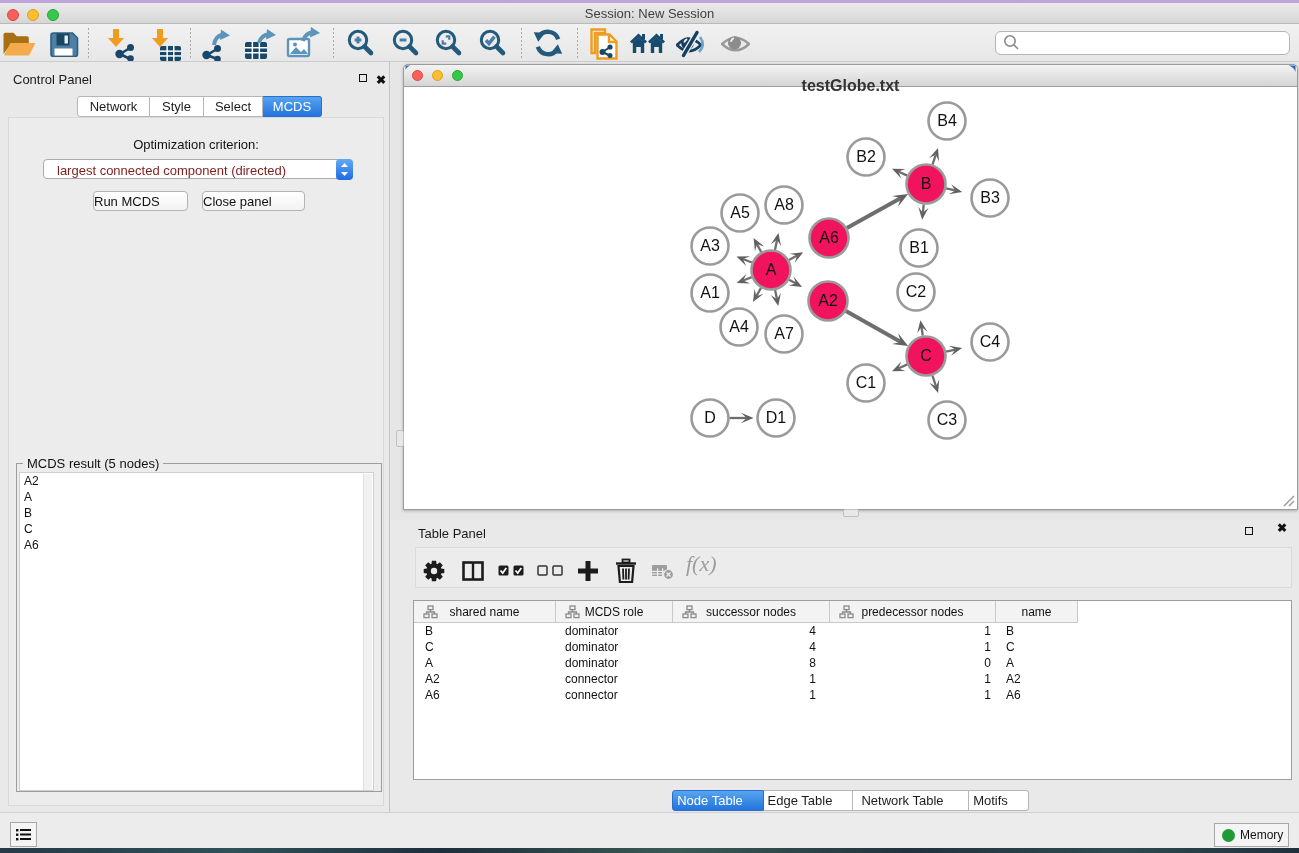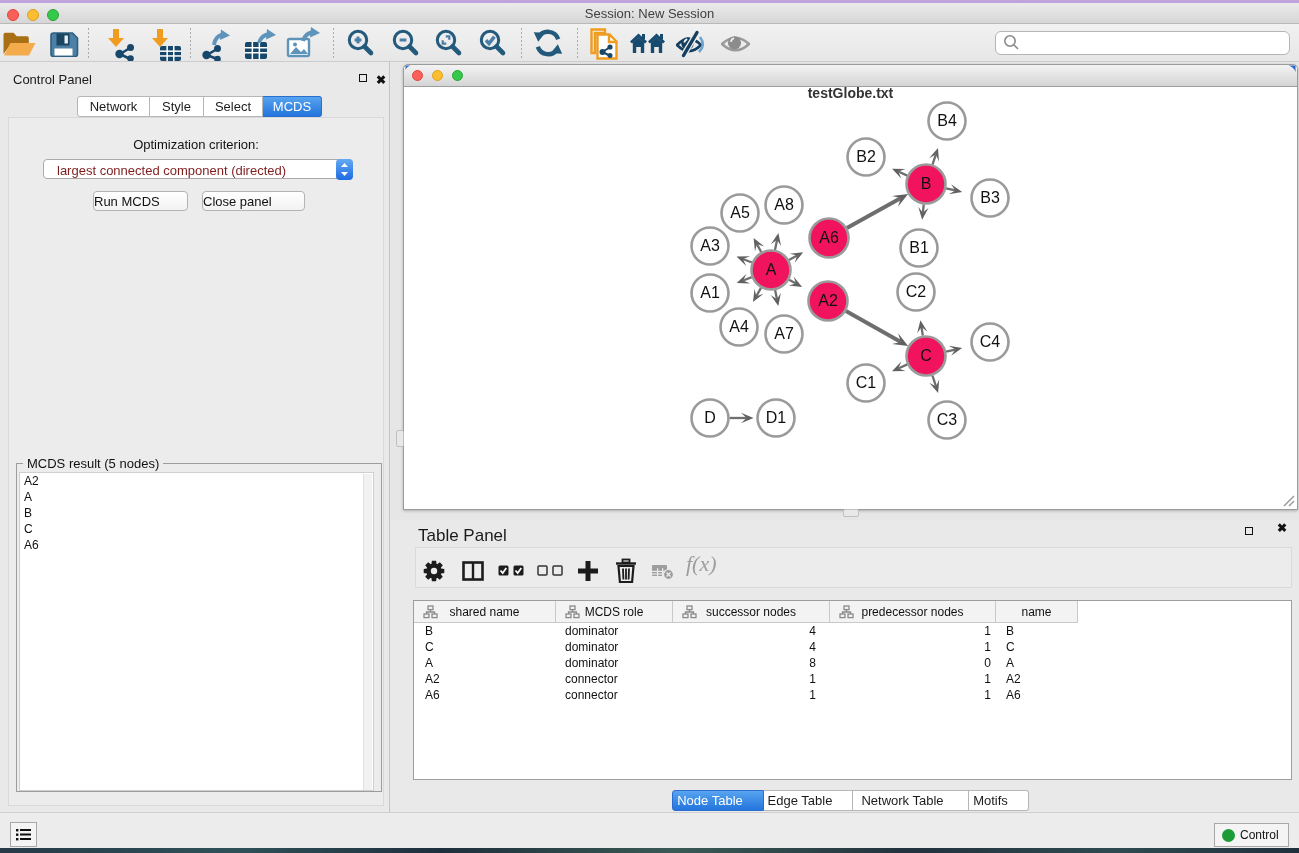--- a/index.html
+++ b/index.html
@@ -38,26 +38,26 @@
 #groupbox { position:absolute; left:7px; top:345px; width:366px; height:329px; border:1px solid #9d9d9d; }
 #groupbox .gtitle { position:absolute; left:6px; top:-8px; background:#ececec; padding:0 4px; font-size:13px; color:#111; }
 #mcdslist { position:absolute; left:2px; top:8px; width:355px; height:319px; background:#fff; border:1px solid #cfcfcf; font-size:12px; color:#111; }
 #mcdslist .sb { position:absolute; right:1px; top:1px; width:9px; height:316px; background:#f1f1f1; border-left:1px solid #e0e0e0; }
 #mcdslist div.it { height:16px; line-height:16px; padding-left:4px; }
 
 
 #desktop { left:391px; top:62px; width:908px; height:750px; background:#e6e6e6; }
 #netwin { left:403px; top:64px; width:895px; height:446px; background:#fff; border:1px solid #9b9b9b; border-radius:5px 5px 0 0; box-shadow:0 1px 3px rgba(0,0,0,0.25); }
 #netwin .tbar { position:absolute; left:0; top:0; width:100%; height:22px; background:linear-gradient(#f3f3f3,#d5d5d5); border-bottom:1px solid #9e9e9e; border-radius:5px 5px 0 0; }
-#netwin .tbar .title { position:absolute; left:0; right:0; top:20px; text-align:center; font-size:14px; font-weight:bold; color:#333; }
+#netwin .tbar .title { position:absolute; left:0; right:0; top:12px; text-align:center; font-size:16px; font-weight:bold; color:#333; }
 #netwin .tl { top:5px; width:11px; height:11px; }
 
 
 #tpanel { left:391px; top:520px; width:908px; height:292px; background:#e9e9e9; }
-#tpanel .hdr { position:absolute; left:27px; top:6px; font-size:17px; color:#1a1a1a; }
+#tpanel .hdr { position:absolute; left:27px; top:6px; font-size:13px; color:#1a1a1a; }
 #ttoolbar { position:absolute; left:24px; top:27px; width:877px; height:41px; background:#ececec; border:1px solid #dadada; }
 #ttable { position:absolute; left:22px; top:80px; width:879px; height:180px; background:#fff; border:1px solid #9e9e9e; font-size:12px; color:#111; }
 #thead { position:absolute; left:0; top:0; height:22px; background:#f3f3f3; border-bottom:1px solid #c9c9c9; }
 #thead .col { position:absolute; top:0; height:22px; border-right:1px solid #c9c9c9; }
 #thead .col span { position:absolute; left:0; right:0; top:4px; text-align:center; }
 .trow { position:absolute; left:0; height:16px; width:680px; }
 .trow span { position:absolute; top:1px; }
 #ttabs { position:absolute; left:281px; top:270px; height:21px; display:flex; font-size:13px; }
 #ttabs div { background:#fff; border:1px solid #b6b6b6; border-left:none; padding:2px 16px 0 0; text-align:center; color:#1c1c1c; }
 #ttabs div:first-child { border-left:1px solid #b6b6b6; border-radius:3px 0 0 3px; }
@@ -524,17 +524,17 @@
           </g>
           <g fill="#111">
             <rect x="5" y="6" width="2.4" height="2.4"></rect>
             <rect x="5" y="10.5" width="2.4" height="2.4"></rect>
             <rect x="5" y="15" width="2.4" height="2.4"></rect>
           </g>
         </svg>
       </div>
     <div id="membtn">
         <div class="dot"></div>
-        <div class="t">Control</div>
+        <div class="t">Memory</div>
       </div>
   </div>
   <div id="deskstrip" class="abs"></div>
 </div>
 
 </body></html>

